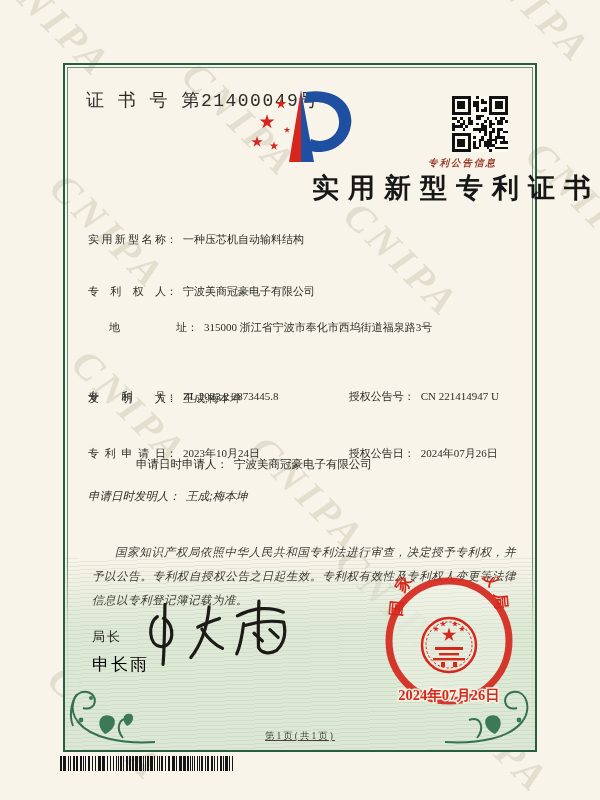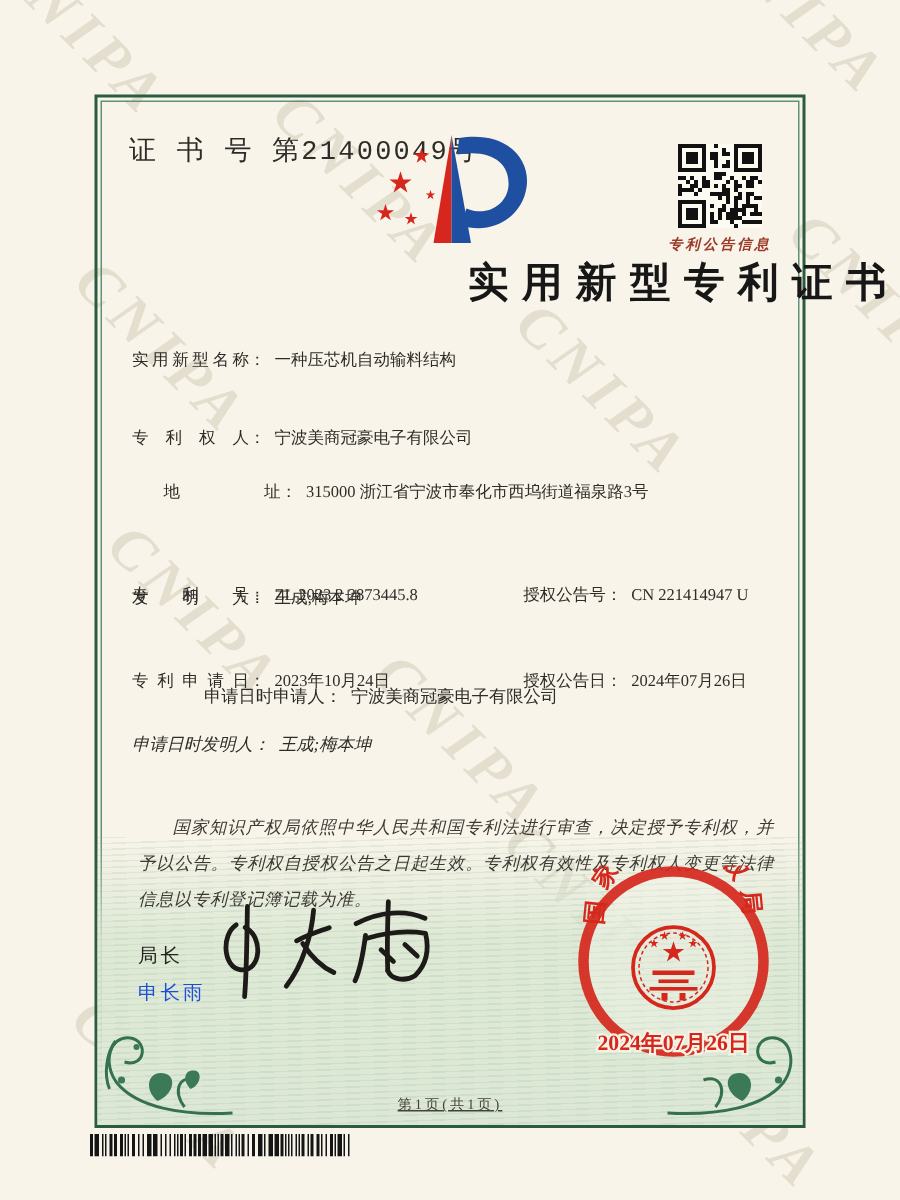--- a/index.html
+++ b/index.html
@@ -32,21 +32,21 @@
       linear-gradient(180deg, rgba(223,234,216,0) 0%, rgba(218,231,210,0.85) 35%, #dce8d5 100%);
   }
   .corner{position:absolute;bottom:2px;z-index:3;}
   .corner-left{left:0;}
   .corner-right{right:0;transform:scaleX(-1);}
   
   .cert-no{position:absolute;left:86px;top:88px;font-size:18px;letter-spacing:1.5px;z-index:4;font-family:Liberation Mono, monospace;}
   .logo{position:absolute;left:248px;top:84px;z-index:4;}
   .qr{position:absolute;left:452px;top:96px;width:56px;height:56px;z-index:4;}
   .qr-caption{
-    position:absolute;left:428px;top:157px;width:104px;text-align:center;
+    position:absolute;left:428px;top:157px;width:104px;text-align:left;
     font-size:9.5px;letter-spacing:2px;color:#9c3a28;font-weight:bold;z-index:4;
     font-style:italic;
   }
   .title{
     position:absolute;left:0;top:170px;width:600px;text-align:right;
     font-size:27px;font-weight:bold;letter-spacing:9px;color:#171717;z-index:4;
   }
   
   .row{position:absolute;left:88px;width:428px;font-size:11px;z-index:4;white-space:nowrap;}
   .row.small{font-size:11.5px;}
@@ -56,22 +56,22 @@
   .halfR{display:inline-block;}
   
   .notice{
     position:absolute;left:92px;top:540px;width:424px;z-index:4;
     font-size:11.5px;line-height:2.1;text-indent:2em;text-align:justify;
     color:#3c3a34;font-style:italic;letter-spacing:0.5px;
   }
   
   .sig-title{position:absolute;left:92px;top:628px;font-size:13px;letter-spacing:2px;z-index:4;
     font-family:Liberation Mono, monospace;color:#26241f;}
-  .sig-name{position:absolute;left:92px;top:653px;font-size:13px;letter-spacing:2px;z-index:4;
-    font-family:Liberation Sans, sans-serif;color:#1d4ed8;}
+  .sig-name{position:absolute;left:92px;top:653px;font-size:17px;letter-spacing:2px;z-index:4;
+    font-family:Liberation Sans, sans-serif;color:#000000;}
   .signature{position:absolute;left:142px;top:598px;z-index:5;transform:rotate(-2deg);}
   .seal{position:absolute;left:374px;top:577px;z-index:6;}
   .footer-page{
     position:absolute;left:0;top:730px;width:600px;text-align:center;
     font-size:9.5px;letter-spacing:2px;color:#44423c;z-index:4;text-decoration:underline;
   }
   .barcode{position:absolute;left:60px;top:756px;z-index:4;}
 </style>
 </head>
 <body>

